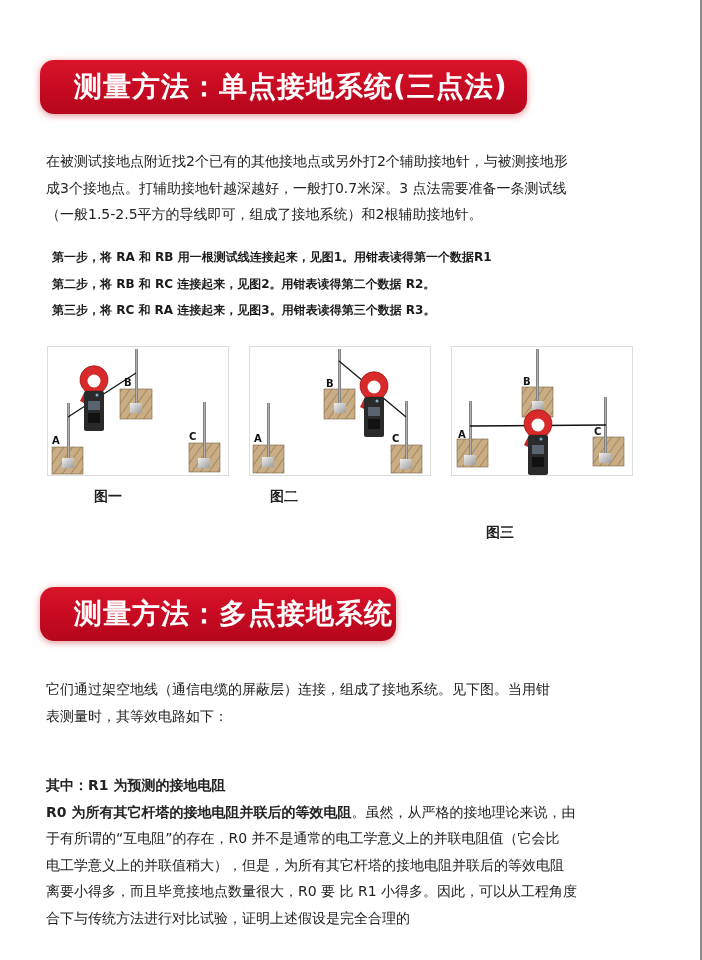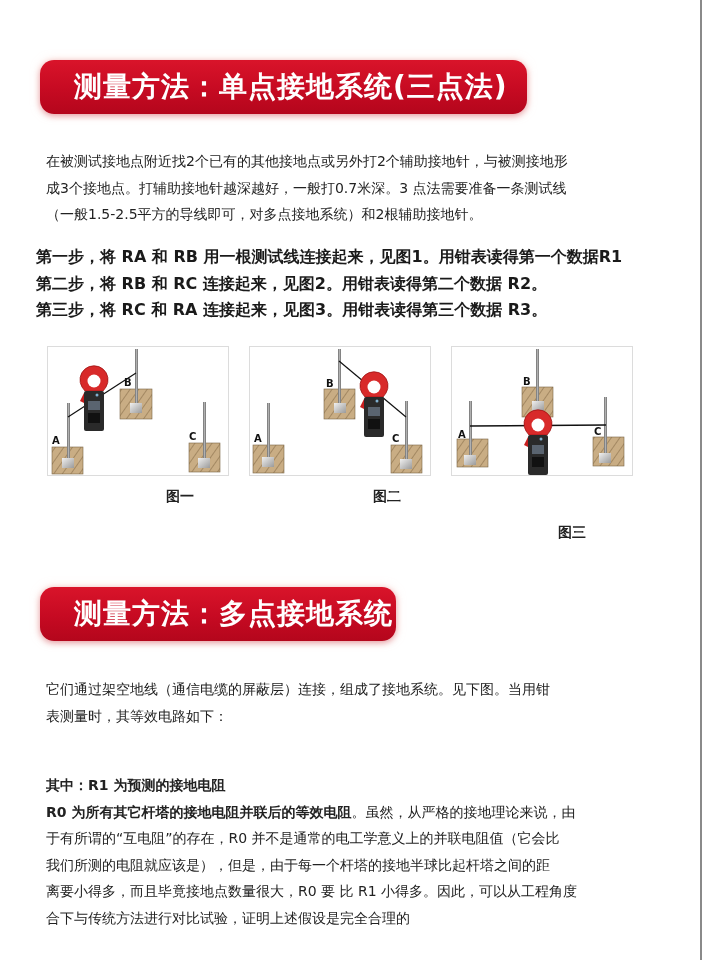--- a/index.html
+++ b/index.html
@@ -14,44 +14,44 @@
     box-shadow:0 2px 6px rgba(180,0,20,0.35), 0 0 10px rgba(255,210,200,0.5);
     color:#fff; font-weight:bold; font-size:28px; line-height:54px;
     padding-left:34px; letter-spacing:1px; box-sizing:border-box;
   }
   .banner1 { top:60px; width:487px; }
   .banner2 { top:587px; width:356px; }
   .para {
     position:absolute; left:46px; width:610px; font-size:14px; line-height:26.5px; color:#222;
   }
   .p1 { top:148px; }
-  .steps { position:absolute; left:36px; top:244px; width:620px; font-size:16px; line-height:26.5px; font-weight:bold; color:#1a1a1a; }
+  .steps { position:absolute; left:52px; top:244px; width:620px; font-size:12px; line-height:26.5px; font-weight:bold; color:#1a1a1a; }
   .p3 { top:676px; }
   .p4 { top:772px; }
   .bold { font-weight:bold; }
   .fig {
     position:absolute; top:346px; width:180px; height:128px; border:1px solid #dcdcdc; background:#fff;
   }
   .fig1 { left:47px; } .fig2 { left:249px; } .fig3 { left:451px; }
   .fig svg { display:block; width:180px; height:128px; }
-  .cap { position:absolute; top:488px; width:100px; text-align:right; font-size:14px; font-weight:bold; color:#222; }
-  .cap1 { left:94px; } .cap2 { left:301px; } .cap3 { left:486px;margin-top:36px; }
+  .cap { position:absolute; top:488px; width:100px; text-align:left; font-size:14px; font-weight:bold; color:#222; }
+  .cap1 { left:94px; } .cap2 { left:270px; } .cap3 { left:486px;margin-top:36px; }
   .line { display:block; white-space:nowrap; }
 </style>
 </head>
 <body>
 
 <div class="right-rule"></div>
 
 <div class="banner banner1">测量方法：单点接地系统(三点法)</div>
 
 <div class="para p1">
   <span class="line">在被测试接地点附近找2个已有的其他接地点或另外打2个辅助接地针，与被测接地形</span>
   <span class="line">成3个接地点。打辅助接地针越深越好，一般打0.7米深。3 点法需要准备一条测试线</span>
-  <span class="line">（一般1.5-2.5平方的导线即可，对多点接地系统）和2根辅助接地针。</span>
+  <span class="line">（一般1.5-2.5平方的导线即可，组成了接地系统）和2根辅助接地针。</span>
 </div>
 
 <div class="steps">
   <span class="line">第一步，将 RA 和 RB 用一根测试线连接起来，见图1。用钳表读得第一个数据R1</span>
   <span class="line">第二步，将 RB 和 RC 连接起来，见图2。用钳表读得第二个数据 R2。</span>
   <span class="line">第三步，将 RC 和 RA 连接起来，见图3。用钳表读得第三个数据 R3。</span>
 </div>
 
 <svg width="0" height="0" style="position:absolute">
   <defs>
@@ -145,16 +145,16 @@
 
 <div class="para p3">
   <span class="line">它们通过架空地线（通信电缆的屏蔽层）连接，组成了接地系统。见下图。当用钳</span>
   <span class="line">表测量时，其等效电路如下：</span>
 </div>
 
 <div class="para p4">
   <span class="line bold">其中：R1 为预测的接地电阻</span>
   <span class="line"><span class="bold">R0 为所有其它杆塔的接地电阻并联后的等效电阻</span><span>。虽然，从严格的接地理论来说，由</span></span>
   <span class="line">于有所谓的“互电阻”的存在，R0 并不是通常的电工学意义上的并联电阻值（它会比</span>
-  <span class="line">我们所测的电阻就应该是），但是，由于每一个杆塔的接地半球比起杆塔之间的距</span>
+  <span class="line">电工学意义上的并联值稍大），但是，为所有其它杆塔的接地电阻并联后的等效电阻</span>
   <span class="line">离要小得多，而且毕竟接地点数量很大，R0 要 比 R1 小得多。因此，可以从工程角度</span>
   <span class="line">合下与传统方法进行对比试验，证明上述假设是完全合理的</span>
 </div>
 
 </body></html>

